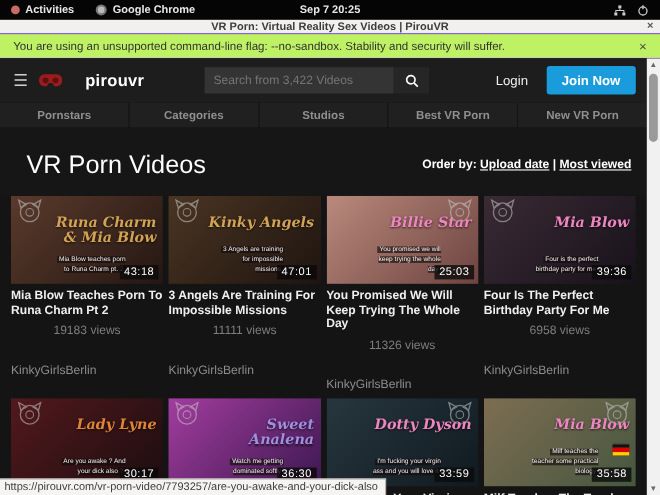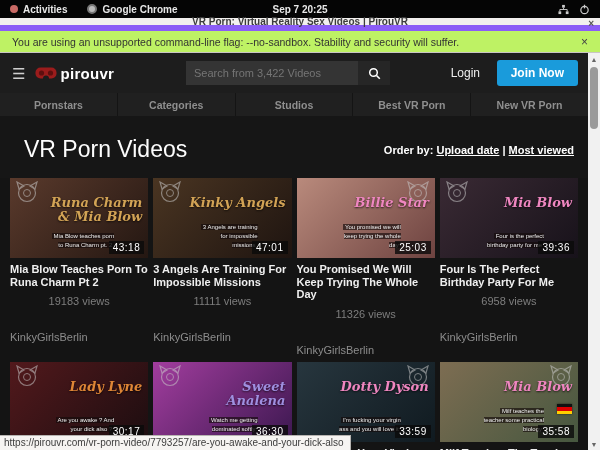--- a/index.html
+++ b/index.html
@@ -12,38 +12,38 @@
     display:flex; align-items:center; color:#e8e8e8; font-size:10px; font-weight:bold; }
   .gb-item { display:flex; align-items:center; gap:5px; padding:0 10px; height:100%; }
   .gb-dot { width:8px; height:8px; border-radius:50%; background:#c96a65; }
   .chrome-ico { width:10px; height:10px; border-radius:50%; background:#bbb; border:2px solid #777; }
   .gb-clock { position:absolute; left:0; right:0; text-align:center; pointer-events:none; }
   .gb-right { margin-left:auto; display:flex; align-items:center; gap:10px; padding-right:10px; }
   .sysicon { width:11px; height:11px; display:block; }
 
   
   .titlebar { position:absolute; top:18px; left:0; width:600px; height:13px; background:#f2f0ee;
-    border-bottom:6px solid #8b5cf6; display:flex; align-items:center; justify-content:center;
+    border-bottom:1px solid #8b5cf6; display:flex; align-items:center; justify-content:center;
     font-size:10px; font-weight:bold; color:#3c3c3c; }
   .titlebar .win-close { position:absolute; right:6px; top:0; font-size:10px; color:#555; font-weight:bold; cursor:default; }
 
   
   .infobar { position:absolute; top:31px; left:0; width:600px; height:22px; background:#bef264;
     border-bottom:1px solid #c9c6c3; display:flex; align-items:center; font-size:10.5px; color:#333;
     padding:0 12px; }
   .infobar .ib-close { margin-left:auto; font-size:12px; color:#444; }
 
   
   .viewport { position:absolute; top:53px; left:0; width:600px; height:397px; background:#141414; overflow:hidden; }
   .site { position:absolute; top:0; left:0; width:588px; height:397px; overflow:hidden; }
 
   
   .site-header { height:40px; background:#1d1d1d; display:flex; align-items:center; padding:0 12px; position:relative; }
   .hamburger { color:#cfcfcf; font-size:15px; margin-right:10px; line-height:1; }
-  .logo { display:flex; align-items:center; gap:3px; }
+  .logo { display:flex; align-items:center; gap:20px; }
   .logo-text { color:#fff; font-size:15px; font-weight:bold; letter-spacing:.3px; }
   .searchbar { position:absolute; left:186px; top:8px; width:204px; height:24px; display:flex; }
   .searchbar input { flex:1; background:#343434; border:none; outline:none; color:#8f8f8f;
     font-size:11px; padding:0 8px; font-family:"Liberation Sans", sans-serif; }
   .search-btn { width:32px; background:#262626; display:flex; align-items:center; justify-content:center; }
   .login { position:absolute; right:108px; color:#eee; font-size:12px; }
   .join { position:absolute; right:10px; background:#1a9bdb; color:#fff; font-size:12px; font-weight:bold;
     padding:6px 14px; border-radius:3px; border:none; }
 
   

